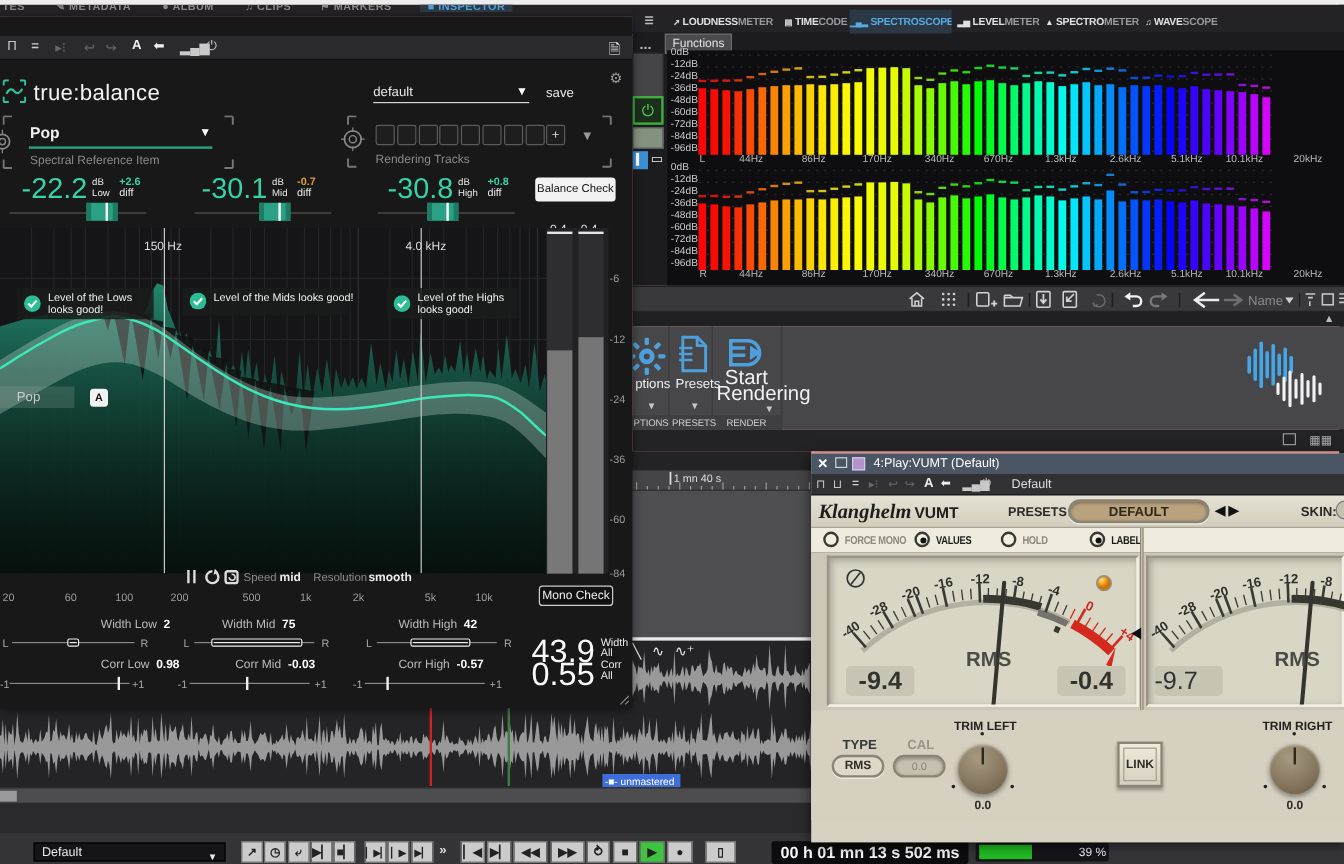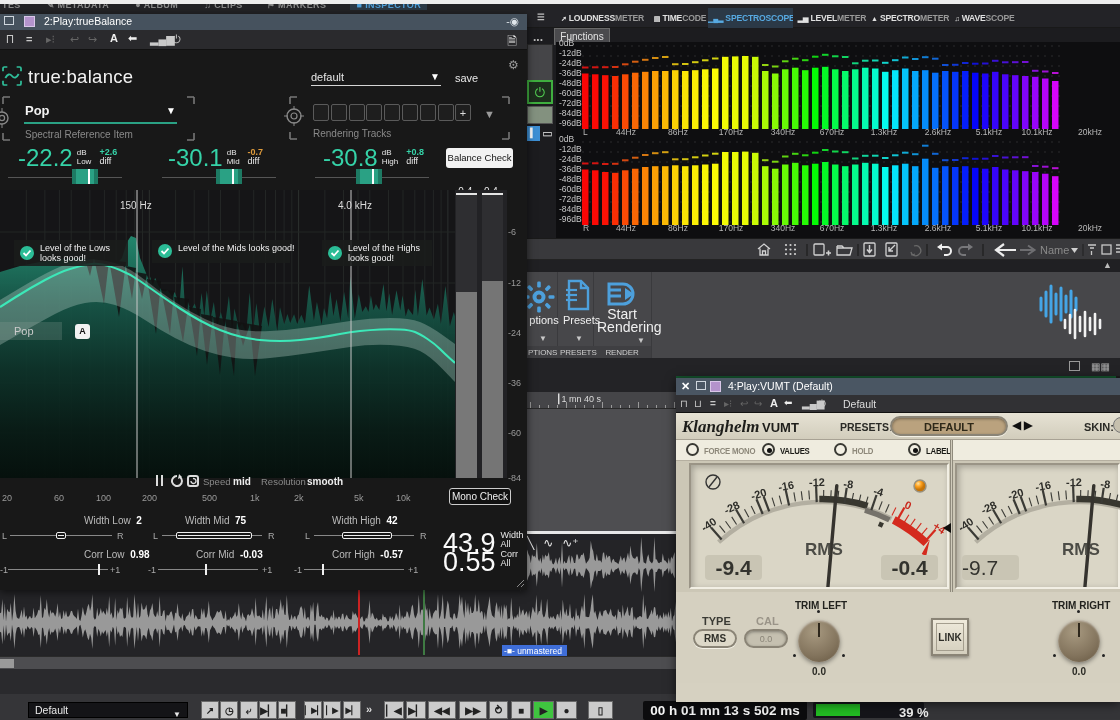--- a/index.html
+++ b/index.html
@@ -1,15 +1,15 @@
 <!DOCTYPE html>
 <html><head><meta charset="utf-8"><style>
 *{margin:0;padding:0;box-sizing:border-box}
 html,body{width:1120px;height:720px;overflow:hidden;background:#1a1a1a;font-family:"Liberation Sans",sans-serif}
-#app{position:relative;width:1116px;height:720px;background:#14532d}
+#app{position:relative;width:1116px;height:720px;background:#fca5a5}
 .abs{position:absolute}
 </style></head><body>
 <div id="app">
 <div class="abs" style="left:0;top:0;width:1120px;height:4px;background:#ededed"></div>
     <div class="abs" style="left:0;top:4px;width:1120px;height:10px;background:#232326;overflow:hidden">
       <div style="position:absolute;top:-4px;left:0;width:560px;color:#8a8a8a;font-size:9px;font-weight:bold;letter-spacing:.4px"><span style="margin-left:2px">TES</span><span style="margin-left:26px">✎ METADATA</span><span style="margin-left:26px">● ALBUM</span><span style="margin-left:26px">♫ CLIPS</span><span style="margin-left:24px">⚑ MARKERS</span><span style="margin-left:24px;color:#4f9fd8;background:#2c3a46;padding:0 6px">■ INSPECTOR</span></div>
     </div>
     <div class="abs" style="left:527px;top:8px;width:593px;height:230px;background:#1c1c1f">
       <div class="abs" style="left:0;top:0;width:593px;height:20px;background:#232327;border-bottom:1px solid #191919;color:#cfcfcf;font-size:8.6px;font-weight:bold;white-space:nowrap;letter-spacing:-0.2px">
         <span style="position:absolute;left:10px;top:4px;color:#bbb">☰</span>
@@ -348,21 +348,21 @@
           <line x1="3" y1="17" x2="14" y2="17"></line>
           <line x1="3" y1="22" x2="14" y2="22"></line>
         </g>
       </svg>
       <div class="abs" style="left:36px;top:42px;width:30px;text-align:center;font-size:11px">Presets</div>
       <div class="abs" style="left:48px;top:62px;color:#c8c8c8;font-size:8px">▼</div>
       <svg class="abs" style="left:78px;top:8px" width="32" height="30" viewBox="0 0 32 30">
         <path d="M4 4 h14 a10 10 0 0 1 0 20 h-14 z M4 10 h12 M4 16 h12" fill="none" stroke="#4da0dc" stroke-width="3"></path>
         <path d="M20 8 l9 6 -9 6 z" fill="#4da0dc"></path>
       </svg>
-      <div class="abs" style="left:70px;top:36px;width:50px;text-align:center;font-size:14px;line-height:13px">Start<br>Rendering</div>
+      <div class="abs" style="left:70px;top:36px;width:50px;text-align:center;font-size:17px;line-height:13px">Start<br>Rendering</div>
       <div class="abs" style="left:110px;top:64px;color:#c8c8c8;font-size:8px">▼</div>
       <div class="abs" style="left:0;top:74px;width:124px;height:12px;background:#3f3f42;font-size:8px;color:#cfcfcf;letter-spacing:-0.1px">
         <span style="position:absolute;left:1px;top:2px">PTIONS</span>
         <span style="position:absolute;left:33px;top:2px;width:33px;text-align:center">PRESETS</span>
         <span style="position:absolute;left:70px;top:2px;width:50px;text-align:center">RENDER</span>
       </div>
       <svg class="abs" style="left:508px;top:10px" width="80" height="60" viewBox="0 0 80 60">
         <g stroke="#45a5e6" stroke-width="3" stroke-linecap="round">
           <line x1="6" y1="16" x2="6" y2="28"></line>
           <line x1="11" y1="10" x2="11" y2="34"></line>
@@ -442,30 +442,24 @@
       <div style="position:absolute;left:428px;top:32px;width:28px;height:18px;background:#cbcbcb;border:1px solid #6a6a6a;color:#222;font-size:10px;text-align:center;line-height:17px;font-weight:bold">◀◀</div>
       <div style="position:absolute;left:459px;top:32px;width:28px;height:18px;background:#cbcbcb;border:1px solid #6a6a6a;color:#222;font-size:10px;text-align:center;line-height:17px;font-weight:bold">▶▶</div>
       <div style="position:absolute;left:489px;top:32px;width:19px;height:18px;background:#cbcbcb;border:1px solid #6a6a6a;color:#222;font-size:11px;text-align:center;line-height:17px;font-weight:bold">⥁</div>
       <div style="position:absolute;left:511px;top:32px;width:20px;height:18px;background:#cbcbcb;border:1px solid #6a6a6a;color:#222;font-size:10px;text-align:center;line-height:17px;font-weight:bold">■</div>
       <div style="position:absolute;left:533px;top:32px;width:21px;height:18px;background:#3fc43f;border:1px solid #6a6a6a;color:#222;font-size:10px;text-align:center;line-height:17px;font-weight:bold">▶</div>
       <div style="position:absolute;left:556px;top:32px;width:21px;height:18px;background:#cbcbcb;border:1px solid #6a6a6a;color:#222;font-size:10px;text-align:center;line-height:17px;font-weight:bold">●</div>
       <div style="position:absolute;left:588px;top:32px;width:25px;height:18px;background:#cbcbcb;border:1px solid #6a6a6a;color:#222;font-size:10px;text-align:center;line-height:17px;font-weight:bold">▯</div>
       <div class="abs" style="left:643px;top:32px;width:164px;height:19px;background:#0c0c0e;border-radius:2px;color:#f5f5f5;font-size:13.5px;font-weight:bold;text-align:center;line-height:19px">00 h 01 mn 13 s 502 ms</div>
       <div class="abs" style="left:813px;top:33px;width:111px;height:16px;background:#15151a;border-radius:2px">
         <div style="position:absolute;left:3px;top:2px;width:44px;height:12px;background:#22bb22"></div>
-        <span style="position:absolute;left:86px;top:3px;color:#eee;font-size:13px;font-weight:bold">39&nbsp;%</span>
+        <span style="position:absolute;left:86px;top:3px;color:#eee;font-size:10px;font-weight:normal">39&nbsp;%</span>
       </div>
     </div>
     <div class="abs" style="left:0;top:14px;width:527px;height:576px;background:#181818;box-shadow:0 2px 8px rgba(0,0,0,.6)">
-      <div class="abs" style="left:0;top:0;width:527px;height:16px;background:#46525e;color:#fff;font-size:10.5px">
-        <span style="position:absolute;left:4px;top:2px;width:10px;height:9px;border:1px solid #cfd6dd"></span>
-        <span style="position:absolute;left:24px;top:2px;width:11px;height:11px;background:#b493cc;border:1px solid #d9c7e8"></span>
-        <span style="position:absolute;left:44px;top:1px">2:Play:trueBalance</span>
-        <span style="position:absolute;right:8px;top:1px;color:#dfe5ea">-◉</span>
-      </div>
       <div class="abs" style="left:0;top:16px;width:527px;height:20px;background:#2a2a2d;border-bottom:1px solid #111;color:#c9c9c9;font-size:11px">
         <span style="position:absolute;left:6px;top:3px">Π</span>
         <span style="position:absolute;left:26px;top:3px;font-weight:bold">=</span>
         <span style="position:absolute;left:46px;top:3px;color:#666">▸⁝</span>
         <span style="position:absolute;left:70px;top:3px;color:#666">↩</span>
         <span style="position:absolute;left:88px;top:3px;color:#666">↪</span>
         <span style="position:absolute;left:110px;top:2px;color:#eee;font-weight:bold">A</span>
         <span style="position:absolute;left:128px;top:2px;color:#eee">⬅</span>
         <span style="position:absolute;left:150px;top:3px">▂▄▆</span>
         <span style="position:absolute;left:172px;top:3px">⏻</span>

